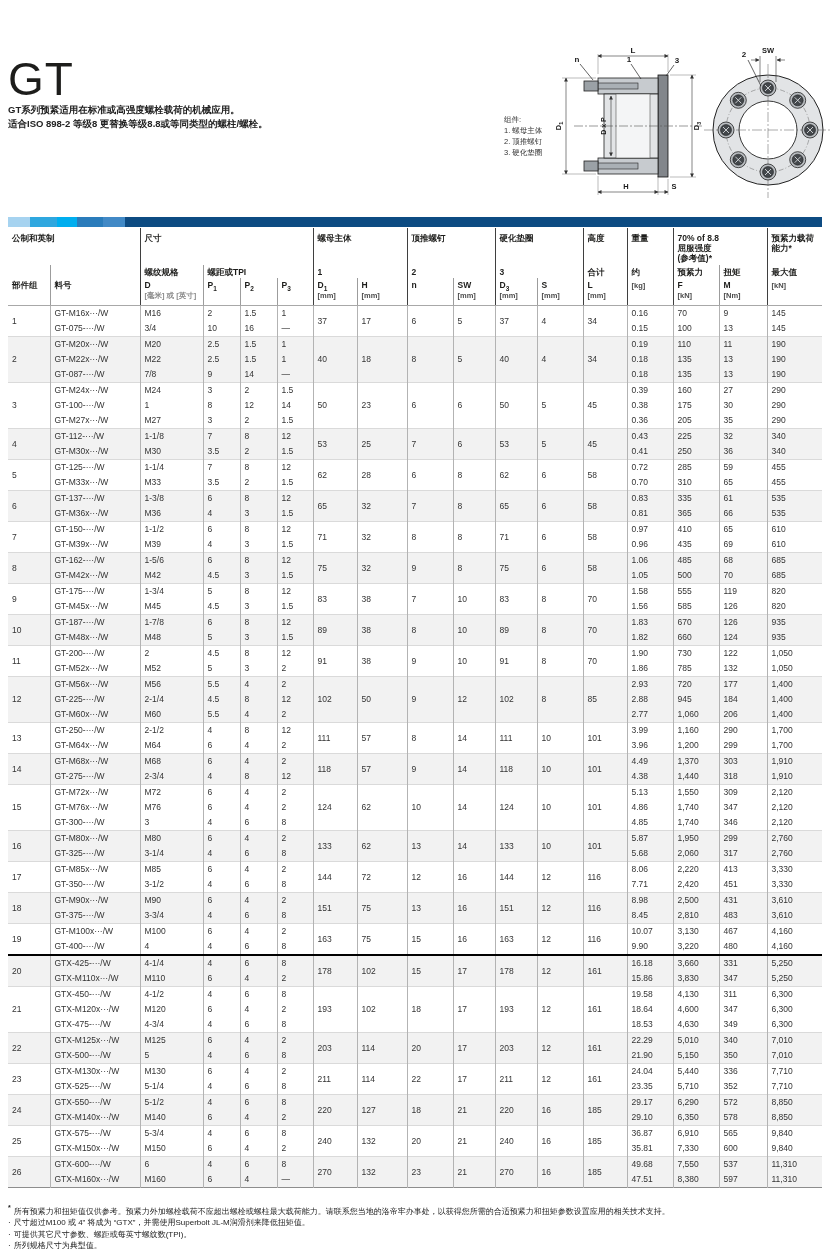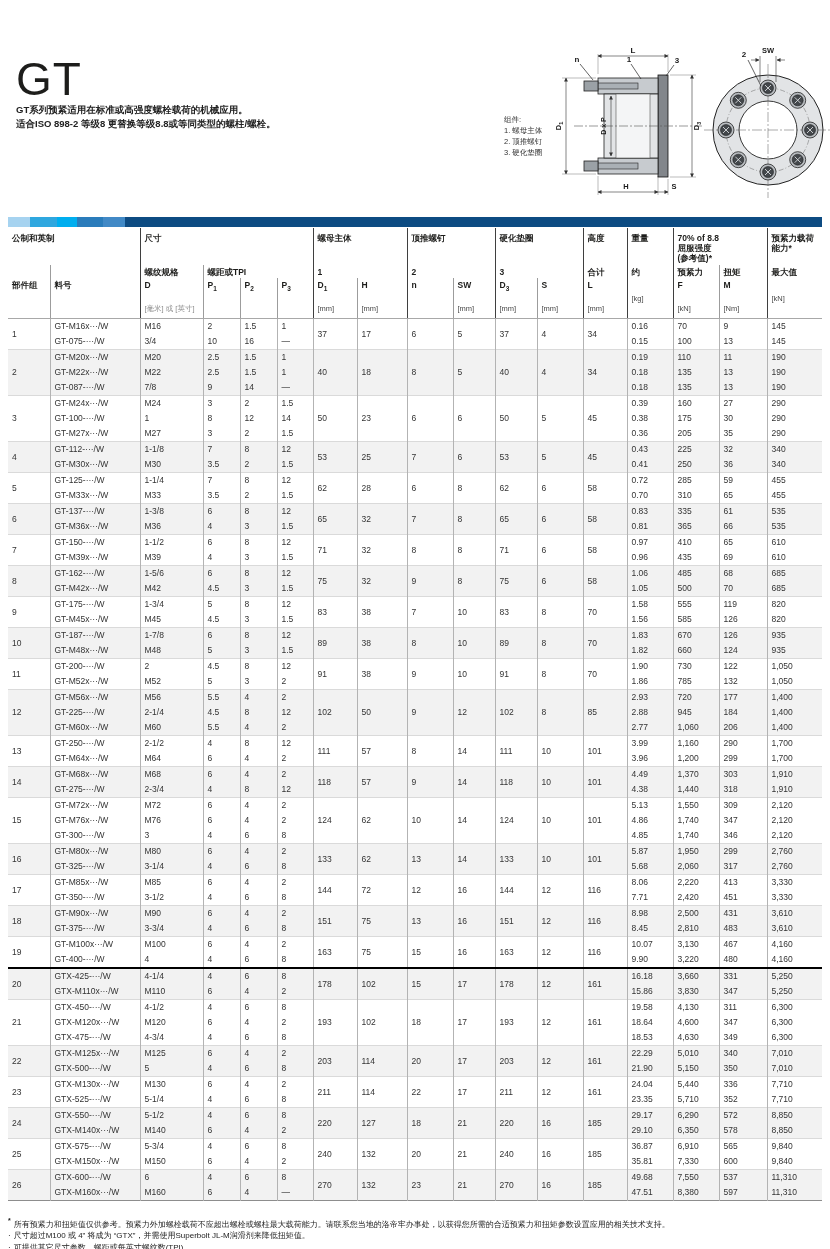--- a/index.html
+++ b/index.html
@@ -4,40 +4,40 @@
 <style>
   html,body{margin:0;padding:0;}
   body{
     width:830px;height:1249px;position:relative;background:#ffffff;
     font-family:"Liberation Sans","DejaVu Sans",sans-serif;color:#1d1d1b;
     overflow:hidden;
   }
   .page{padding:0 8px;}
   
   .masthead{position:relative;height:217px;}
-  .title-block{position:absolute;left:8px;top:56px;}
+  .title-block{position:absolute;left:0;top:56px;}
   .title-gt{font-size:46px;line-height:46px;font-weight:400;letter-spacing:1px;}
   .subtitle{font-size:23px;line-height:28px;font-weight:400;margin-top:4px;}
   .desc{margin-top:1px;font-size:9.5px;line-height:14px;font-weight:700;color:#222;}
   .legend{position:absolute;left:496px;top:114px;font-size:7.5px;line-height:11px;color:#333;}
   .diagram-svg{position:absolute;left:532px;top:42px;}
   .diagram-svg text{font-family:"Liberation Sans","DejaVu Sans",sans-serif;fill:#1a1a1a;}
   
   .bluebar{height:10px;display:flex;margin-bottom:1px;}
   .bluebar span{display:block;height:100%;}
   
   table.spec{width:814px;border-collapse:collapse;table-layout:fixed;border-bottom:1px solid #8d8d8d;}
   table.spec th,table.spec td{font-size:8.5px;text-align:left;box-sizing:border-box;}
   
   .h1 th{vertical-align:top;padding:5px 2px 2px 4px;font-size:9px;font-weight:700;line-height:10px;}
   .h2 th{padding:2px 2px 1px 4px;font-size:8.5px;font-weight:700;line-height:10px;height:13px;vertical-align:top;}
   .h3 th{padding:2px 2px 5px 4px;font-size:8.5px;font-weight:700;line-height:10px;vertical-align:top;border-bottom:1px solid #a8a8a8;}
   .pre{white-space:pre-line;}
   .ctr{text-align:left;}
-  .unit{font-size:7.5px;color:#4a4a4a;font-weight:400;margin-top:14px;line-height:9px;}
+  .unit{font-size:7.5px;color:#4a4a4a;font-weight:700;margin-top:1px;line-height:9px;}
   .unit.gray{color:#8b8b8b;}
   sub{font-size:6.5px;line-height:0;}
   
   th.c-d,th.c-d1,th.c-n,th.c-d3,th.c-l,th.c-kg,th.c-f,th.c-max{border-left:1px solid #3f3f3f;}
   th.c-part,th.c-p1,th.c-p2,th.c-p3,th.c-h,th.c-sw,th.c-s,th.c-m{border-left:1px solid #9c9c9c;}
   
   table.spec td{padding:2px 2px 2px 4px;line-height:11px;color:#333;vertical-align:middle;}
   table.spec td:not(.c-group){border-left:1px solid #b3b3b3;}
   td.gnum{padding-left:7px;color:#2e2e2e;}
   tr.shaded td{background:#f2f2f2;}

